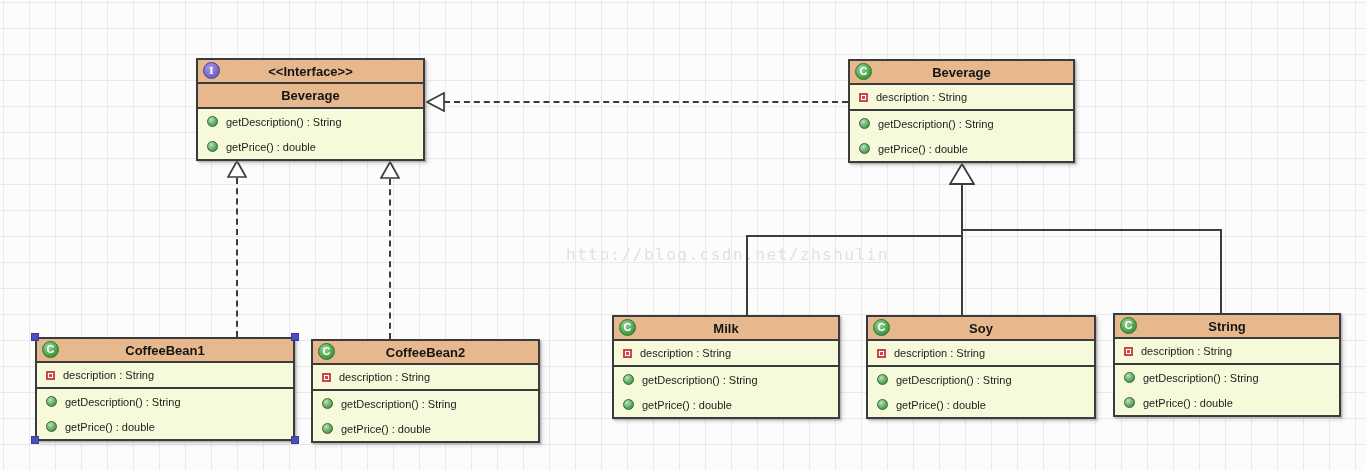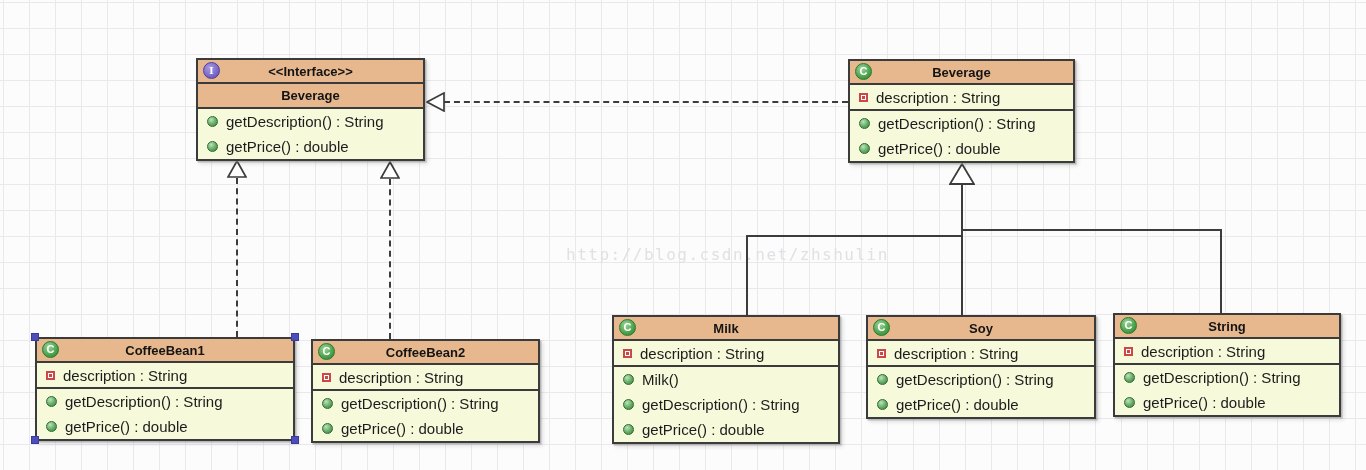--- a/index.html
+++ b/index.html
@@ -38,21 +38,21 @@
   }
   .hdr {
     position:relative; height:22px; background:#e7b88e;
     border-bottom:2px solid #3b3b3b;
     display:flex; align-items:center; justify-content:center;
   }
   .hdr-text { font-size:13px; font-weight:bold; color:#141414;text-align:center; }
   .sect-field { border-bottom:2px solid #3b3b3b; }
   .member { height:25px; display:flex; align-items:center; padding-left:9px; gap:8px; }
   .sect-field .member { height:24px; }
-  .mtext { font-size:15px; color:#1c1c1c; white-space:nowrap; }
+  .mtext { font-size:11px; color:#1c1c1c; white-space:nowrap; }
 
   
   .cicon {
     position:absolute; left:5px; top:2px; width:17px; height:17px;
     border-radius:50%; box-sizing:border-box;
     display:flex; align-items:center; justify-content:center;
     font-size:11px; font-weight:bold; color:#fff; line-height:1;
   }
   .icon-class {
     background:radial-gradient(circle at 38% 32%, #9ed29e, #4aa24a 60%, #347f34);
@@ -210,24 +210,20 @@
     </div>
     <div class="sect-field">
       <div class="member">
         <span class="ficon"></span>
         <span class="mtext">description : String</span>
       </div>
     </div>
     <div>
       <div class="member">
         <span class="micon"></span>
-        <span class="mtext">Milk()</span>
-      </div>
-      <div class="member">
-        <span class="micon"></span>
         <span class="mtext">getDescription() : String</span>
       </div>
       <div class="member">
         <span class="micon"></span>
         <span class="mtext">getPrice() : double</span>
       </div>
     </div>
   </div>
 
   <div class="uml-box" style="left:866px;top:315px;width:230px">

